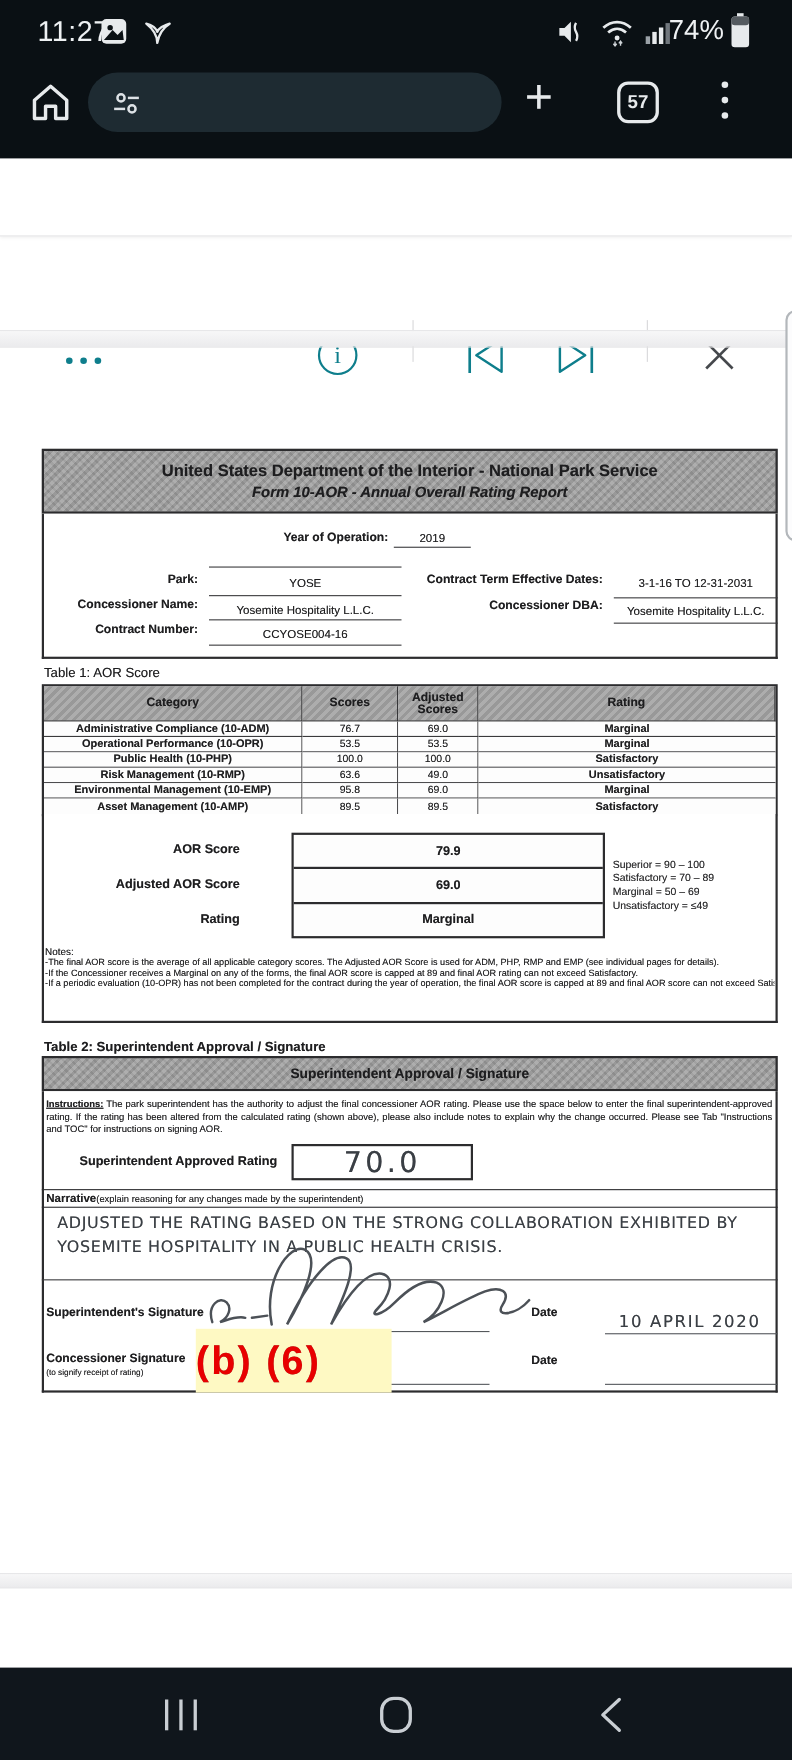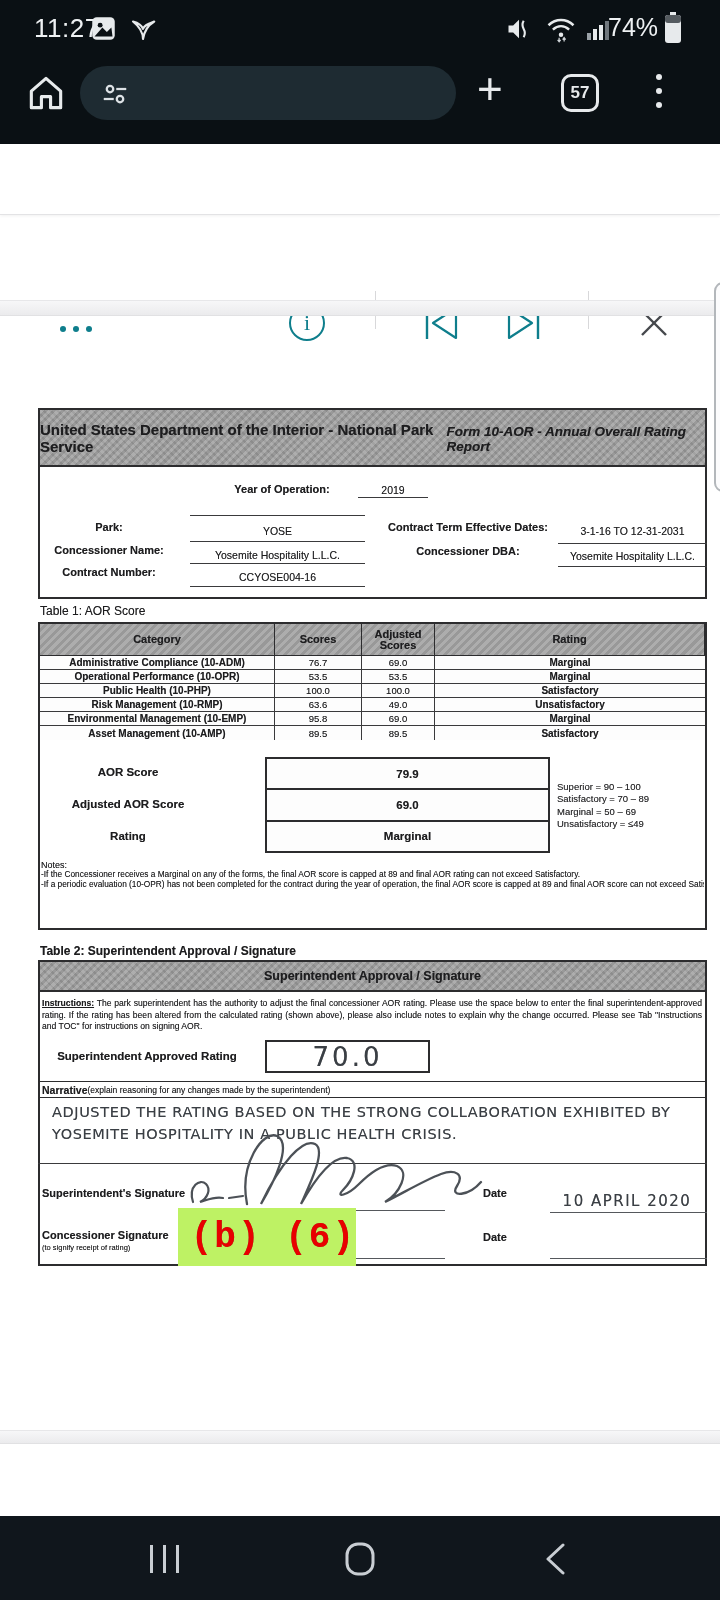--- a/index.html
+++ b/index.html
@@ -33,41 +33,41 @@
   .scrollbar { left:714px; top:282px; width:18px; height:210px; border:2px solid #b3b7bb; border-radius:9px; background:#fcfcfd; }
 
   
   .doc { color:#1d1d1f; text-shadow:0 0 .4px rgba(40,40,40,.55); }
   .graybar { background-color:#9d9d9d;
              background-image:repeating-linear-gradient(135deg, rgba(255,255,255,.12) 0 3px, rgba(0,0,0,.06) 3px 6px),
                               repeating-linear-gradient(45deg, rgba(0,0,0,.05) 0 2px, rgba(255,255,255,.06) 2px 5px);
              border:2px solid #2c2c2e; }
   .boxlrb { border:2px solid #2c2c2e; border-top:none; background:#fff; }
   .rule { height:0; border-top:1.5px solid #3a3a3c; }
-  .lbl { font-weight:bold; font-size:11px; text-align:center; }
+  .lbl { font-weight:bold; font-size:11px; text-align:right; }
   .val { font-size:10.5px; text-align:center; }
   .t1 { left:38px; top:622px; width:669px; border:2px solid #2c2c2e; display:grid; grid-template-columns:235px 87px 73px 1fr; }
   .t1 .hc { background-color:#a2a2a2;
             background-image:repeating-linear-gradient(135deg, rgba(255,255,255,.12) 0 3px, rgba(0,0,0,.06) 3px 6px);
             height:32px; display:flex; align-items:center; justify-content:center; text-align:center;
             font-weight:bold; font-size:11px; line-height:11px; border-right:1.2px solid #2c2c2e; border-bottom:1.5px solid #2c2c2e; }
   .t1 .hc:last-child { border-right:none; }
   .t1 .c { height:14px; display:flex; align-items:center; justify-content:center;
            font-size:9.5px; border-right:1.2px solid #3a3a3c; border-bottom:1.2px solid #3a3a3c; background:#fdfdfd; }
   .t1 .c.b { font-weight:bold; font-size:10px; }
   .t1 .c:nth-last-child(-n+4) { border-bottom:none; }
   .t1 .c:nth-child(4n) { border-right:none; }
   .scorebox { border:2px solid #2c2c2e; background:#fdfdfd; }
   .scorecell { display:flex; align-items:center; justify-content:center; font-size:11.5px; font-weight:bold; }
   .legend { font-size:9.5px; line-height:12.3px; color:#2a2a2c; }
   .notes { font-size:8.3px; line-height:9.6px; white-space:nowrap; overflow:hidden; }
   .small-ital { font-size:8.5px; }
   .hand { font-family:"DejaVu Sans",sans-serif; color:#3a3f45; letter-spacing:1px; }
 
-  .redact { left:178px; top:1208px; width:178px; height:58px; background:#bef264; display:flex; align-items:center; justify-content:flex-end;font-family:Liberation Mono, monospace; }
+  .redact { left:178px; top:1208px; width:178px; height:58px; background:#fef9c3; display:flex; align-items:center; justify-content:flex-start; }
   .redact span { color:#e80000; font-weight:bold; font-size:36px; letter-spacing:2px; }
 
   
   .navbar { left:0; top:1516px; width:720px; height:84px; background:#10161c; }
 </style>
 </head>
 <body>
 
 <div class="abs chrome">
   <span class="abs sb-time">11:27</span>
@@ -153,21 +153,21 @@
     <line x1="27" y1="3" x2="3" y2="27" stroke="#45484c" stroke-width="2.4"></line>
   </svg>
 </div>
 
 <div class="abs band" style="top:300px;height:16px"></div>
 <div class="abs band" style="top:1430px;height:14px"></div>
 <div class="abs scrollbar"></div>
 
 <div class="doc">
 
-  <div class="abs graybar" style="left:38px;top:408px;width:669px;height:59px;display:flex;align-items:center;justify-content:center">
+  <div class="abs graybar" style="left:38px;top:408px;width:669px;height:59px;display:flex;flex-direction:column;align-items:center;justify-content:center">
     <div style="font-weight:bold;font-size:15px">United States Department of the Interior - National Park Service</div>
     <div style="font-weight:bold;font-style:italic;font-size:13.5px;margin-top:3px">Form 10-AOR - Annual Overall Rating Report</div>
   </div>
 
   <div class="abs boxlrb" style="left:38px;top:467px;width:669px;height:132px"></div>
   <div class="abs lbl" style="left:211px;top:483px;width:142px">Year of Operation:</div>
   <div class="abs val" style="left:358px;top:484px;width:70px">2019</div>
   <div class="abs rule" style="left:358px;top:497px;width:70px"></div>
 
   <div class="abs rule" style="left:190px;top:515px;width:175px"></div>
@@ -239,20 +239,21 @@
     <div class="scorecell" style="flex:1">Marginal</div>
   </div>
   <div class="abs legend" style="left:557px;top:781px">
     <div>Superior = 90 – 100</div>
     <div>Satisfactory = 70 – 89</div>
     <div>Marginal = 50 – 69</div>
     <div>Unsatisfactory = ≤49</div>
   </div>
   <div class="abs" style="left:41px;top:860px;width:663px">
     <div style="font-size:9px">Notes:</div>
+    <div class="notes">-The final AOR score is the average of all applicable category scores. The Adjusted AOR Score is used for ADM, PHP, RMP and EMP (see individual pages for details).</div>
     <div class="notes">-If the Concessioner receives a Marginal on any of the forms, the final AOR score is capped at 89 and final AOR rating can not exceed Satisfactory.</div>
     <div class="notes">-If a periodic evaluation (10-OPR) has not been completed for the contract during the year of operation, the final AOR score is capped at 89 and final AOR score can not exceed Satisfactory.</div>
   </div>
 
   <div class="abs" style="left:40px;top:944px;font-weight:bold;font-size:12px">Table 2: Superintendent Approval / Signature</div>
   <div class="abs graybar" style="left:38px;top:960px;width:669px;height:32px;display:flex;align-items:center;justify-content:center;font-weight:bold;font-size:12.5px">Superintendent Approval / Signature</div>
   <div class="abs boxlrb" style="left:38px;top:992px;width:669px;height:274px"></div>
 
   <div class="abs" style="left:42px;top:998px;width:660px;font-size:8.6px;line-height:11.5px;text-align:justify">
     <span style="font-weight:bold;text-decoration:underline">Instructions:</span><span> The park superintendent has the authority to adjust the final concessioner AOR rating.  Please use the space below to enter the final superintendent-approved rating.  If the rating has been altered from the calculated rating (shown above), please also include notes to explain why the change occurred.  Please see Tab "Instructions and TOC" for instructions on signing AOR.</span>

